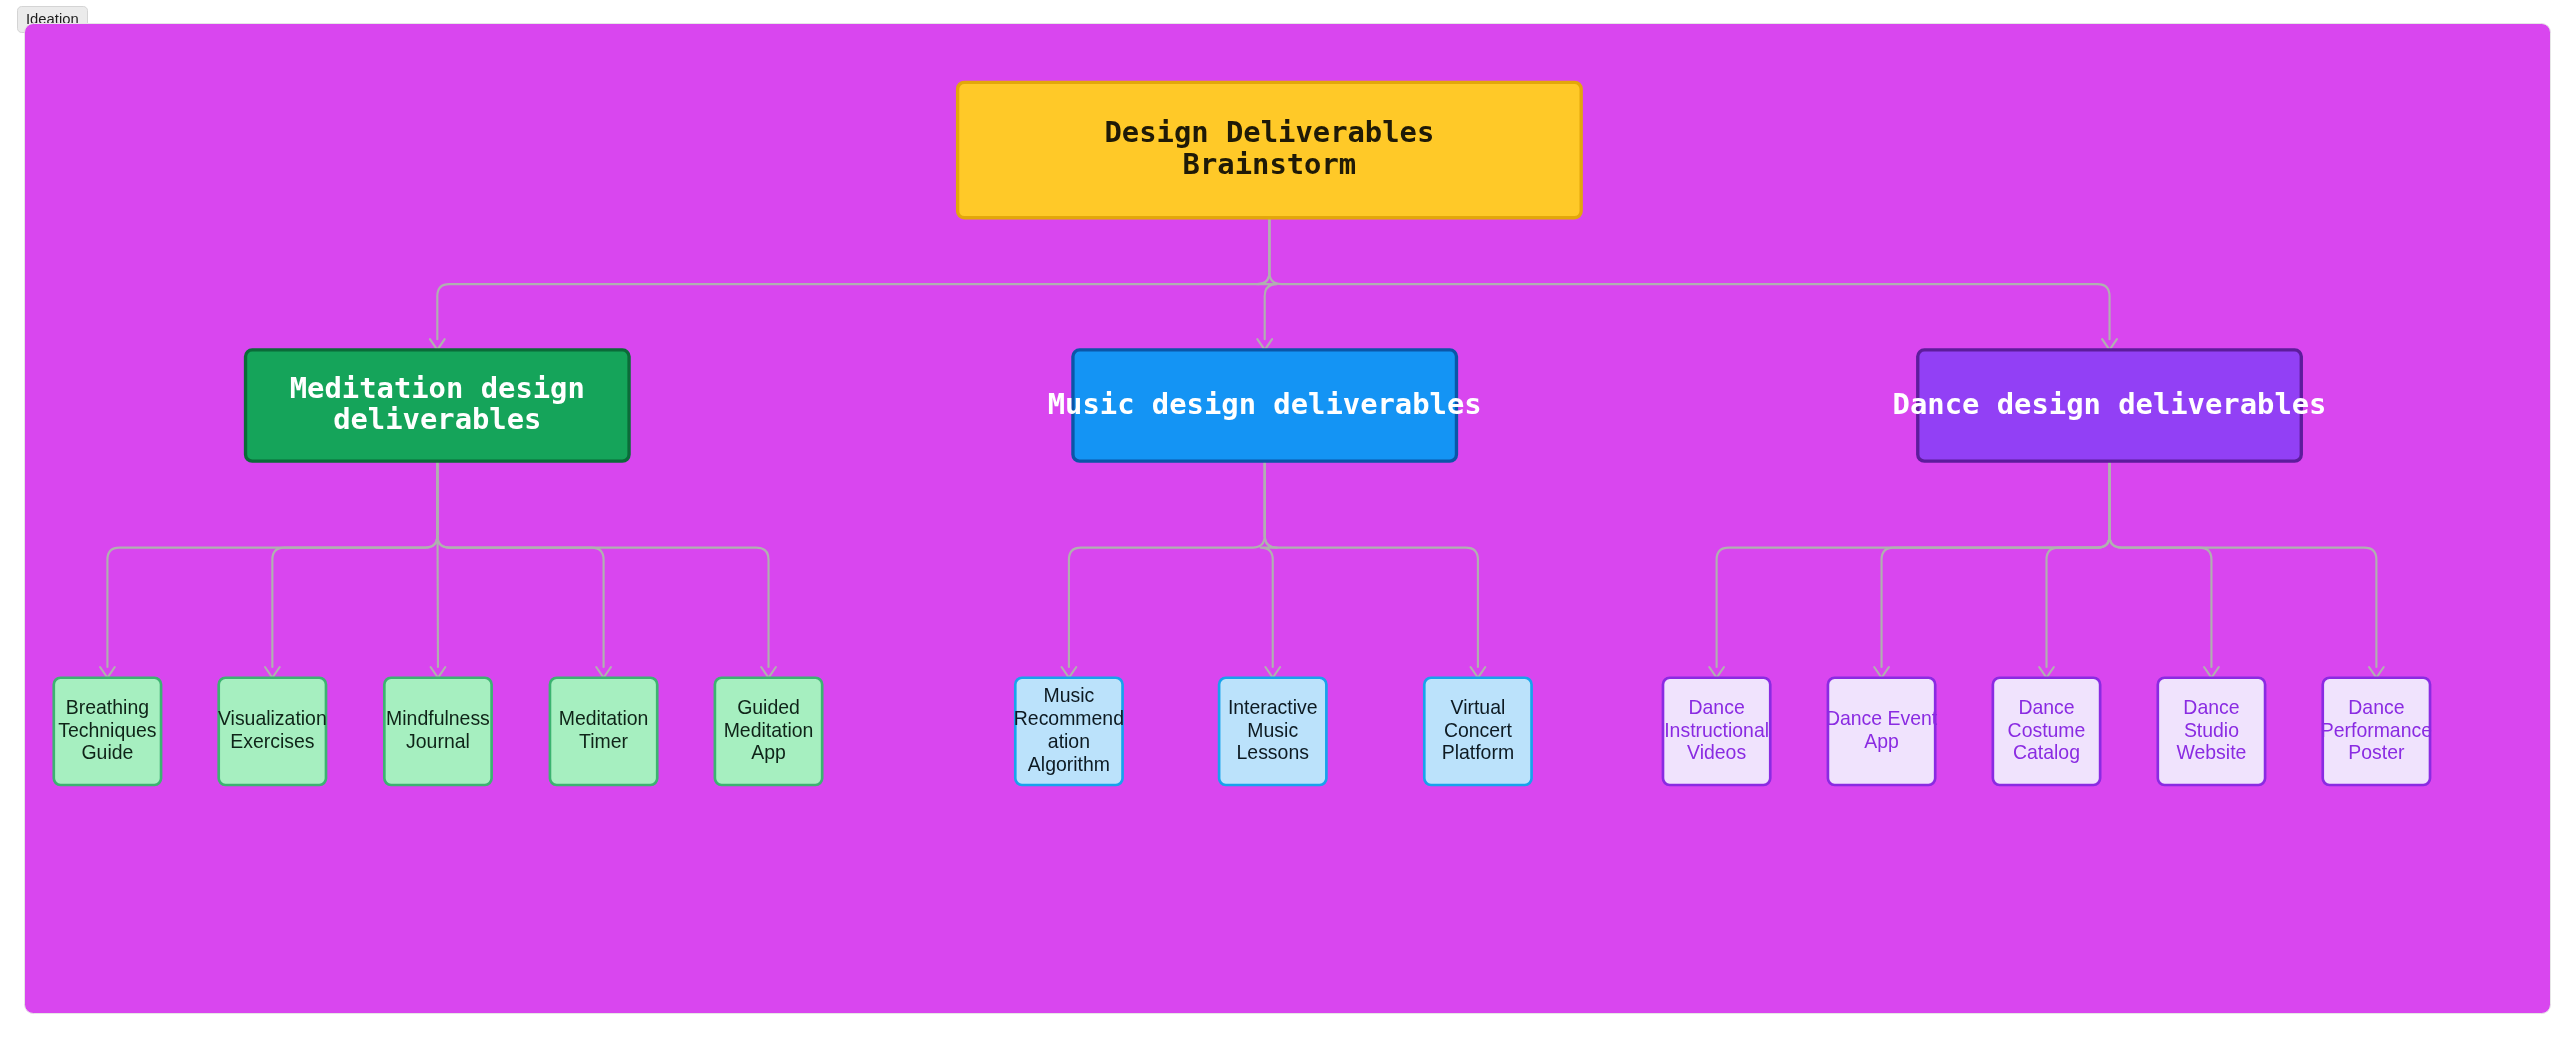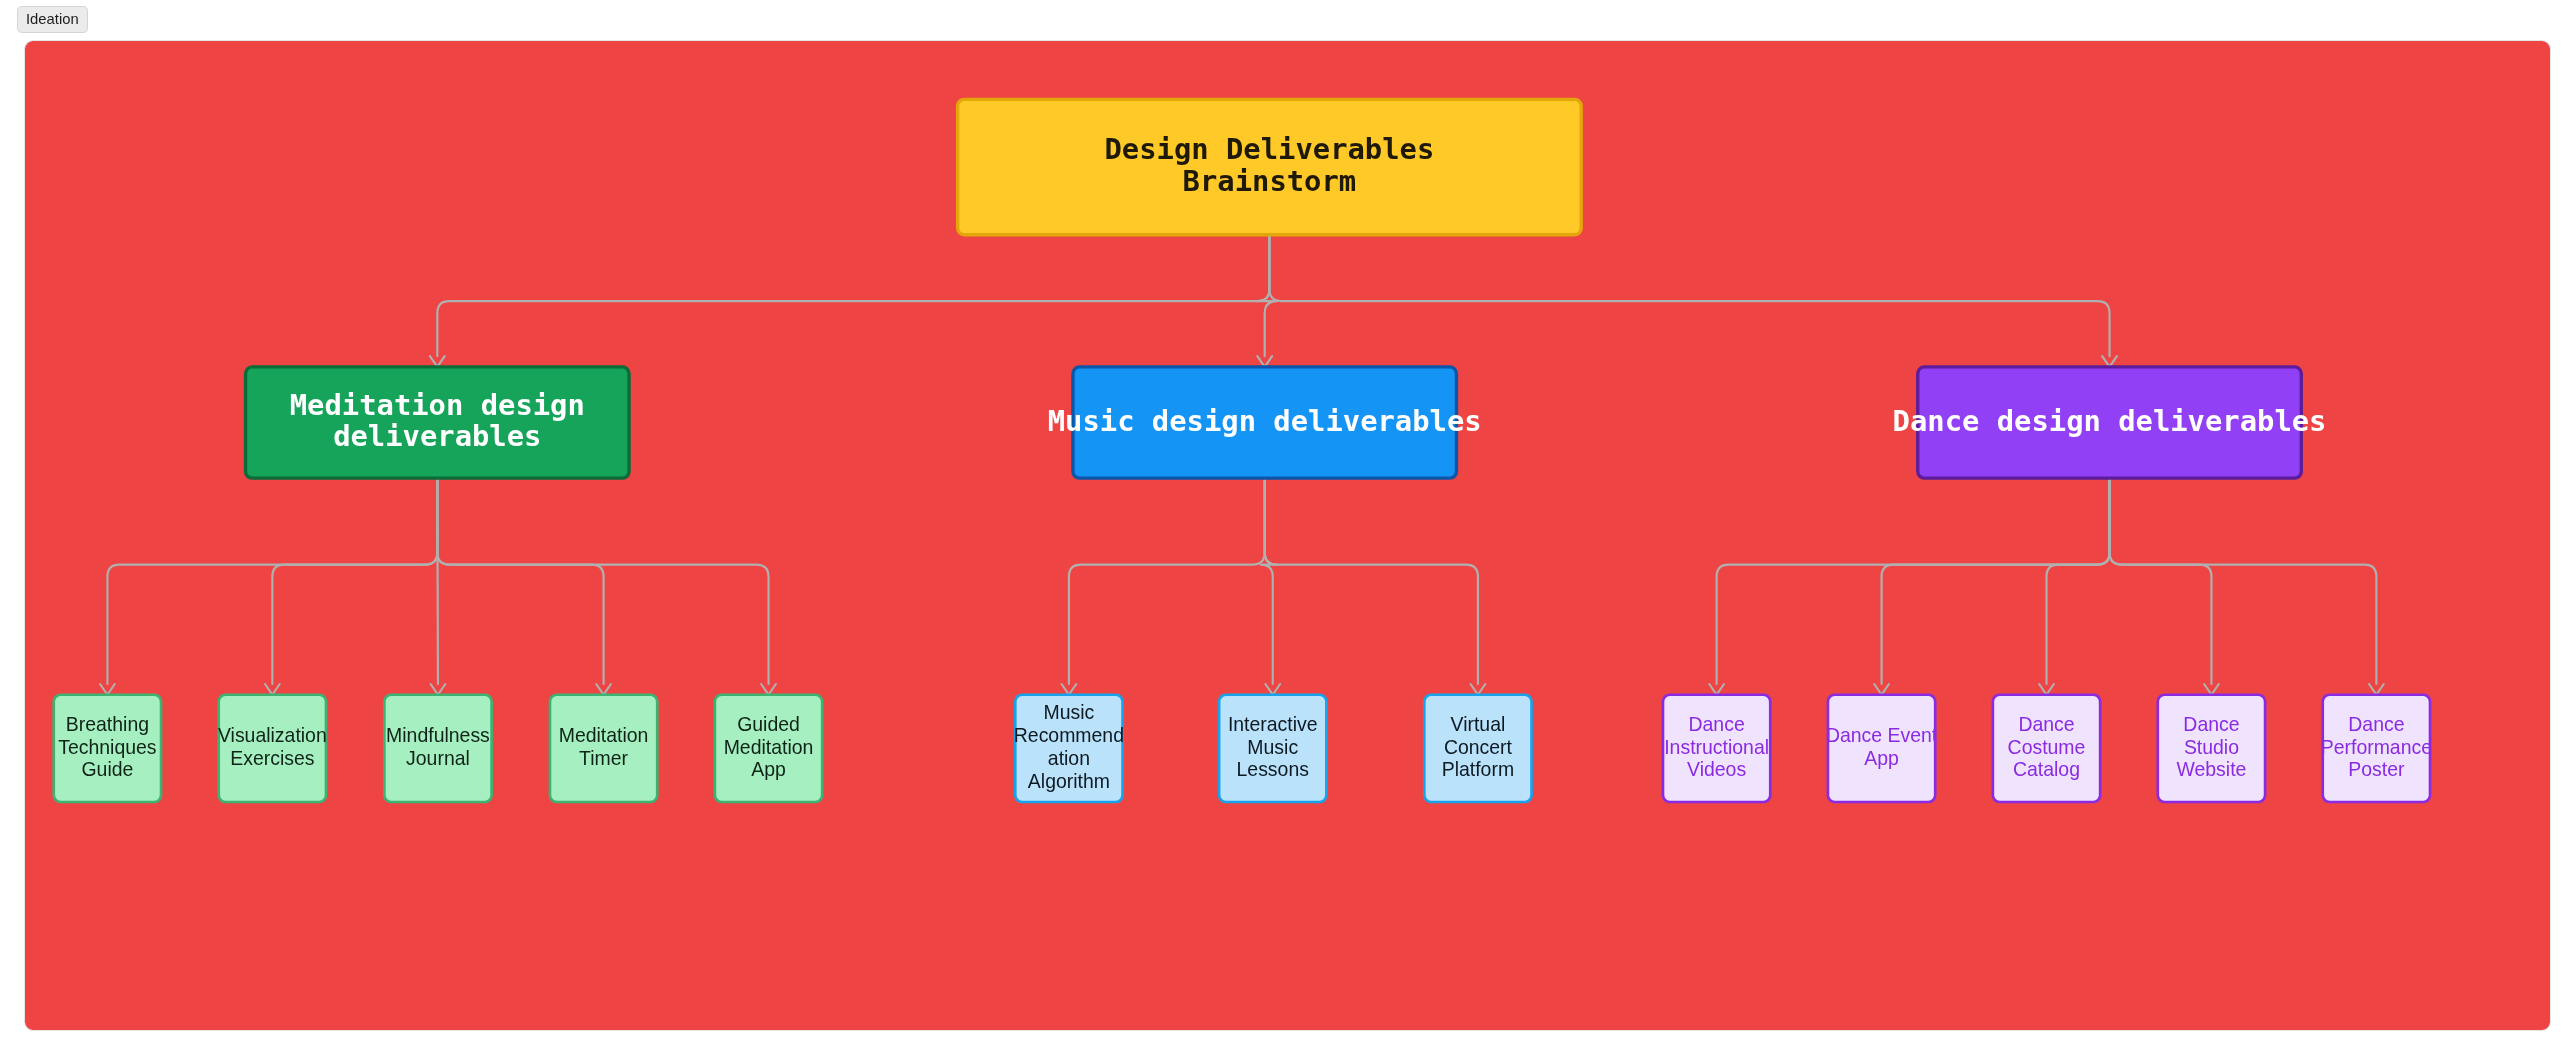--- a/index.html
+++ b/index.html
@@ -27,24 +27,24 @@
     color: #1d1d1d;
     font-size: 14.8px;
     line-height: 1;
     padding: 4.7px 8px 6px 8px;
     font-family: "Liberation Sans", sans-serif;
     white-space: nowrap;
   }
   #canvas {
     position: absolute;
     left: 24px;
-    top: 40px;
+    top: 23px;
     width: 2527px;
     height: 991px;
-    background: #ef4444;
+    background: #d946ef;
     border: 1.3px solid #e6e6e6;
     border-radius: 9.4px;
     box-sizing: border-box;
     overflow: hidden;
   }
   #flow-svg {
     position: absolute;
     left: 0;
     top: 0;
     width: 2527px;

